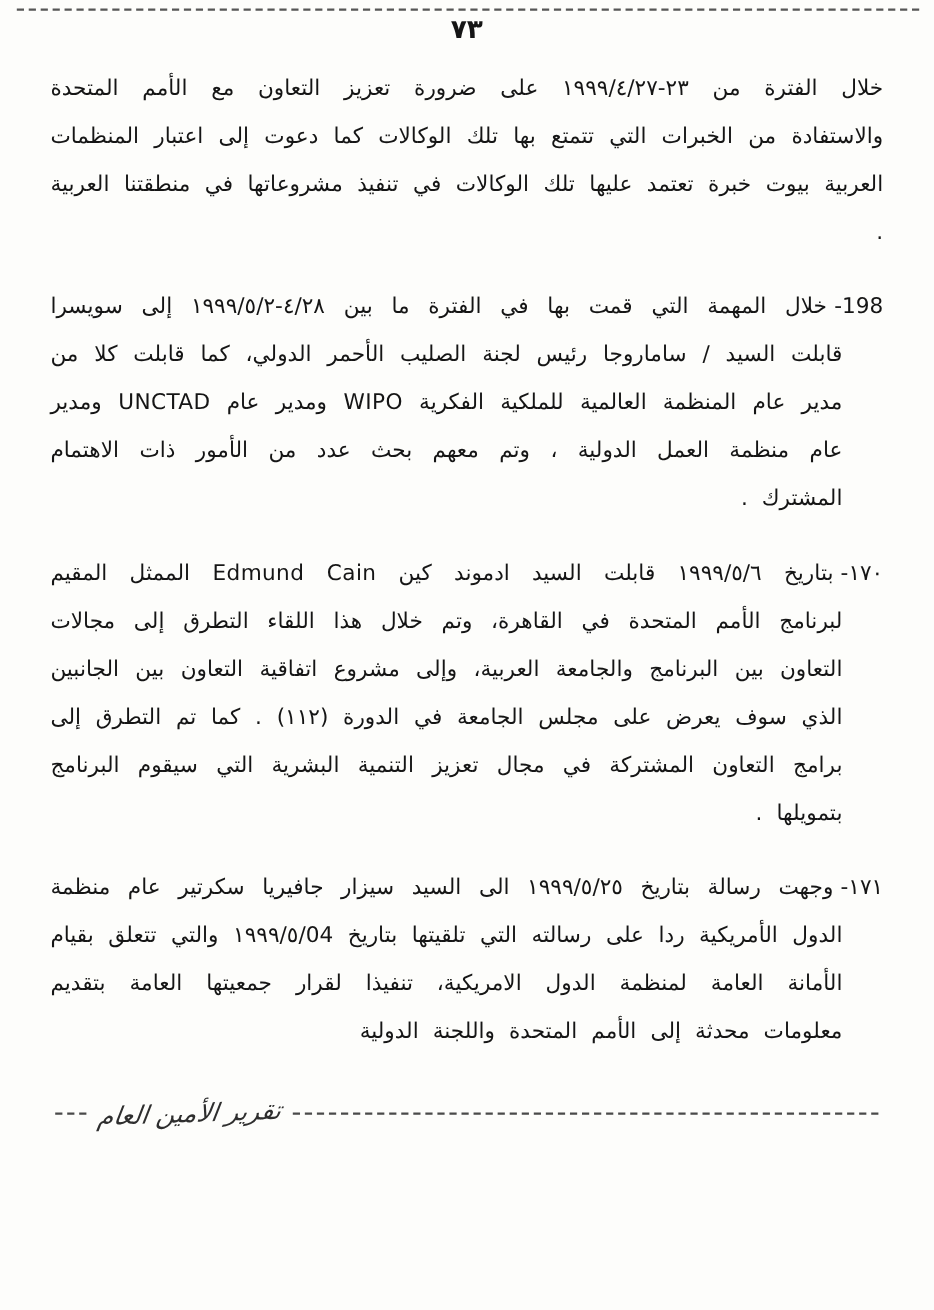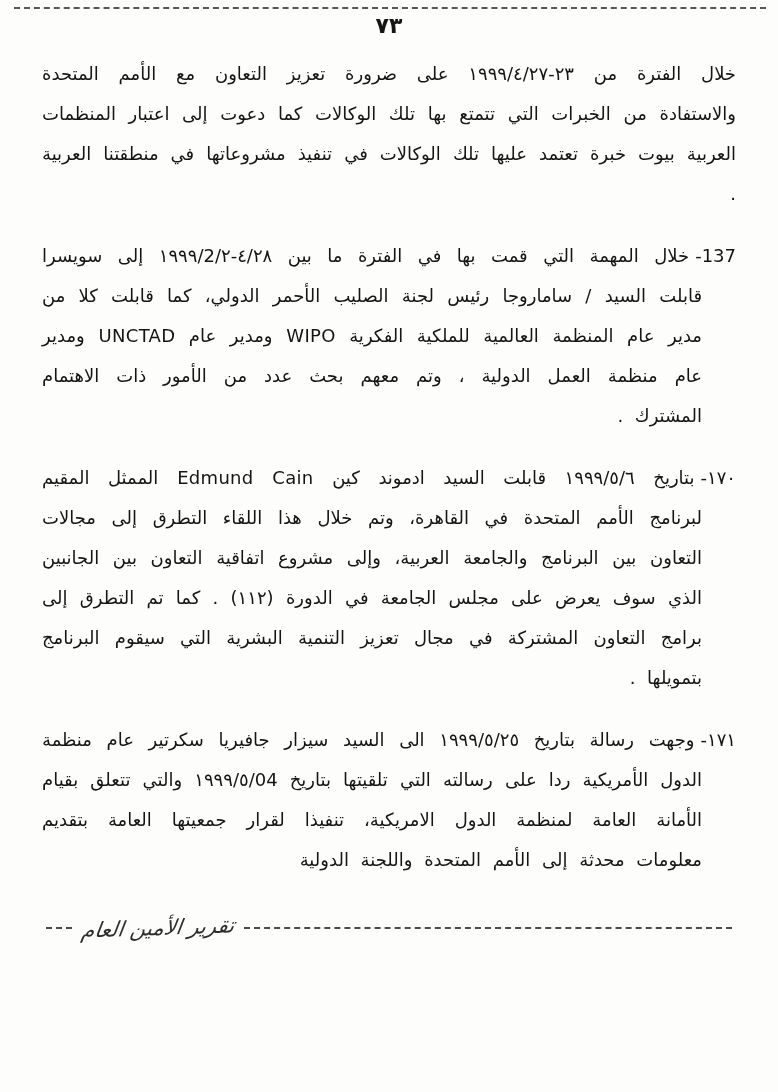--- a/index.html
+++ b/index.html
@@ -99,21 +99,21 @@
 
   <div class="page-number">٧٣</div>
 
   <main class="content">
 
     <p class="para flush">
       <span class="ptext">خلال الفترة من ٢٣-١٩٩٩/٤/٢٧ على ضرورة تعزيز التعاون مع الأمم المتحدة والاستفادة من الخبرات التي تتمتع بها تلك الوكالات كما دعوت إلى اعتبار المنظمات العربية بيوت خبرة تعتمد عليها تلك الوكالات في تنفيذ مشروعاتها في منطقتنا العربية .</span>
     </p>
 
     <p class="para">
-      <span class="pnum">137-</span><span class="ptext">خلال المهمة التي قمت بها في الفترة ما بين ٤/٢٨-١٩٩٩/2/٢ إلى سويسرا قابلت السيد / ساماروجا رئيس لجنة الصليب الأحمر الدولي، كما قابلت كلا من مدير عام المنظمة العالمية للملكية الفكرية WIPO ومدير عام UNCTAD ومدير عام منظمة العمل الدولية ، وتم معهم بحث عدد من الأمور ذات الاهتمام المشترك .</span>
+      <span class="pnum">198-</span><span class="ptext">خلال المهمة التي قمت بها في الفترة ما بين ٤/٢٨-١٩٩٩/٥/٢ إلى سويسرا قابلت السيد / ساماروجا رئيس لجنة الصليب الأحمر الدولي، كما قابلت كلا من مدير عام المنظمة العالمية للملكية الفكرية WIPO ومدير عام UNCTAD ومدير عام منظمة العمل الدولية ، وتم معهم بحث عدد من الأمور ذات الاهتمام المشترك .</span>
     </p>
 
     <p class="para">
       <span class="pnum">١٧٠-</span><span class="ptext">بتاريخ ١٩٩٩/٥/٦ قابلت السيد ادموند كين Edmund Cain الممثل المقيم لبرنامج الأمم المتحدة في القاهرة، وتم خلال هذا اللقاء التطرق إلى مجالات التعاون بين البرنامج والجامعة العربية، وإلى مشروع اتفاقية التعاون بين الجانبين الذي سوف يعرض على مجلس الجامعة في الدورة (١١٢) . كما تم التطرق إلى برامج التعاون المشتركة في مجال تعزيز التنمية البشرية التي سيقوم البرنامج بتمويلها .</span>
     </p>
 
     <p class="para">
       <span class="pnum">١٧١-</span><span class="ptext">وجهت رسالة بتاريخ ١٩٩٩/٥/٢٥ الى السيد سيزار جافيريا سكرتير عام منظمة الدول الأمريكية ردا على رسالته التي تلقيتها بتاريخ ١٩٩٩/٥/04 والتي تتعلق بقيام الأمانة العامة لمنظمة الدول الامريكية، تنفيذا لقرار جمعيتها العامة بتقديم معلومات محدثة إلى الأمم المتحدة واللجنة الدولية</span>
     </p>
 

